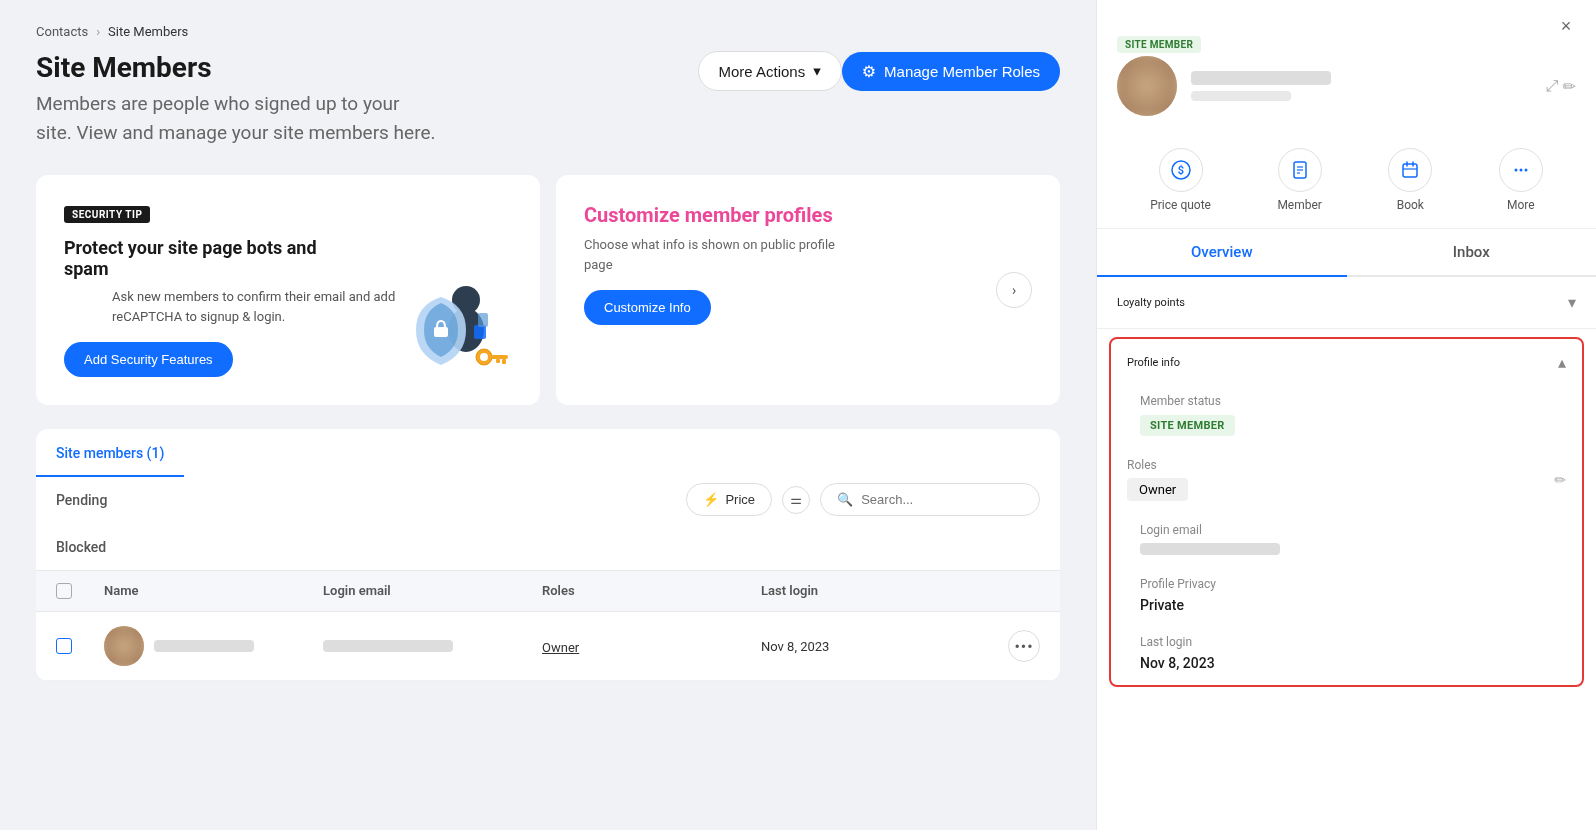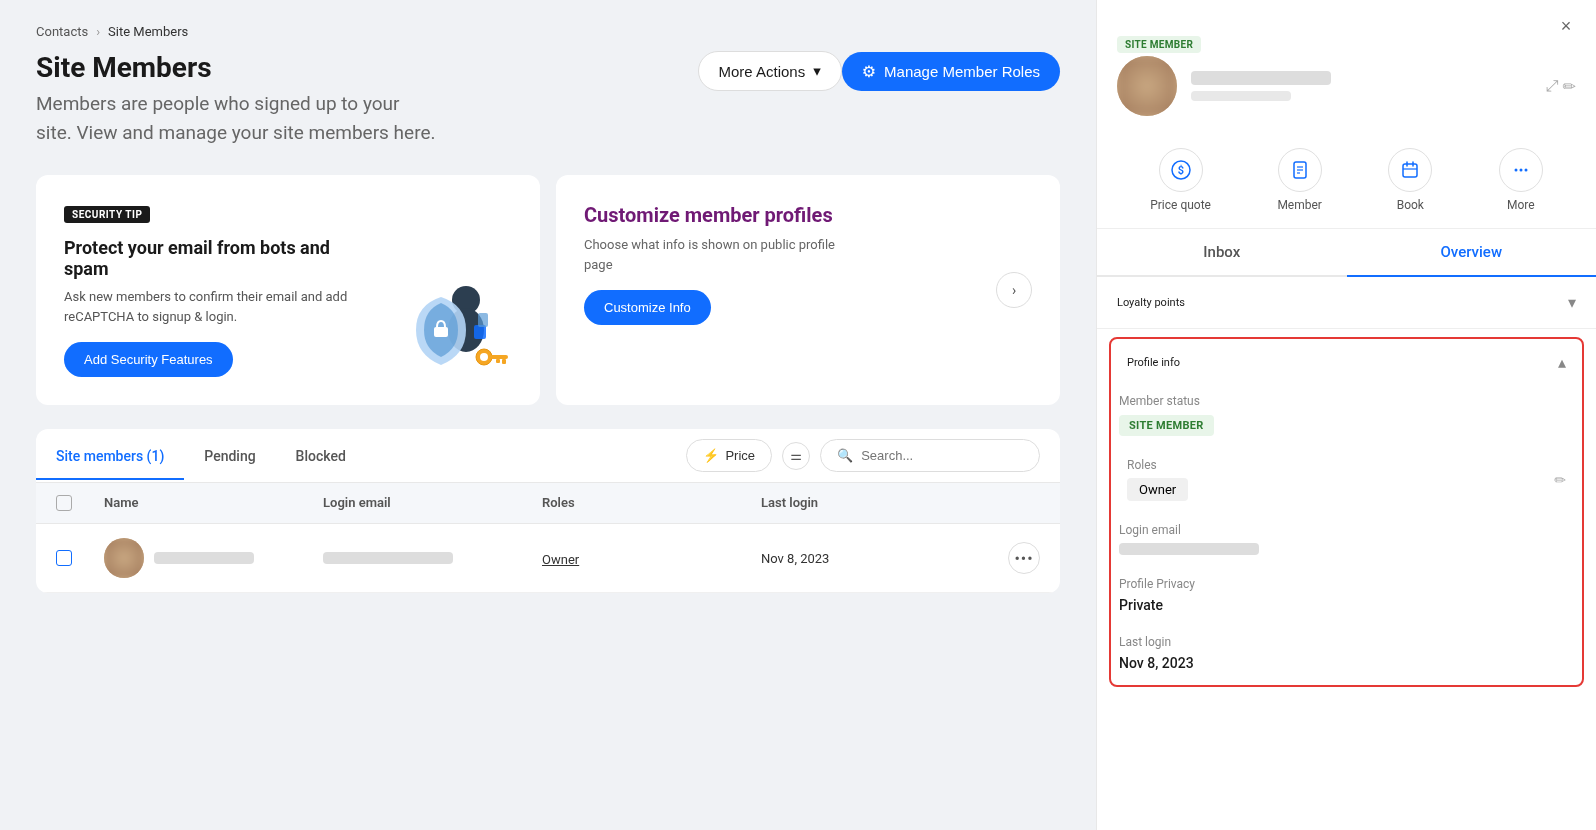--- a/index.html
+++ b/index.html
@@ -22,42 +22,42 @@
     .btn-more-actions { background: white; border: 1px solid #ddd; border-radius: 100px; padding: 10px 20px; font-size: 15px; color: #1a1a1a; cursor: pointer; display: flex; align-items: center; gap: 8px; font-weight: 500; }
     .btn-manage-roles { background: #116dff; border: none; border-radius: 100px; padding: 10px 20px; font-size: 15px; color: white; cursor: pointer; display: flex; align-items: center; gap: 8px; font-weight: 500; }
     
     
     .cards-row { display: grid; grid-template-columns: 1fr 1fr; gap: 16px; margin-bottom: 24px; }
     
     
     .security-card { background: white; border-radius: 12px; padding: 28px; position: relative; overflow: hidden; }
     .security-tip-badge { background: #1a1a1a; color: white; font-size: 10px; font-weight: 700; padding: 3px 8px; border-radius: 3px; display: inline-block; margin-bottom: 14px; letter-spacing: 0.5px; }
     .security-card h2 { font-size: 18px; font-weight: 700; color: #1a1a1a; margin-bottom: 8px; max-width: 300px; }
-    .security-card p { font-size: 13px; color: #555; line-height: 1.5; max-width: 300px; margin-bottom: 16px; }
+    .security-card p { font-size: 13px; color: #555; line-height: 1.5; max-width: 300px; margin-bottom: 16px; margin-left: 48px; }
     .btn-add-security { background: #116dff; border: none; border-radius: 100px; padding: 10px 20px; font-size: 13px; color: white; cursor: pointer; font-weight: 500; }
     .security-illustration { position: absolute; right: 24px; bottom: 0; width: 120px; height: 130px; }
     
     
     .customize-card { background: white; border-radius: 12px; padding: 28px; display: flex; align-items: flex-start; justify-content: space-between; }
-    .customize-card-content h2 { font-size: 20px; font-weight: 700; color: #701a75; margin-bottom: 8px; }
+    .customize-card-content h2 { font-size: 20px; font-weight: 700; color: #ec4899; margin-bottom: 8px; }
     .customize-card-content p { font-size: 13px; color: #666; line-height: 1.5; margin-bottom: 16px; max-width: 280px; }
     .btn-customize { background: #116dff; border: none; border-radius: 100px; padding: 10px 20px; font-size: 13px; color: white; cursor: pointer; font-weight: 500; }
     .customize-card-nav { width: 36px; height: 36px; border-radius: 50%; border: 1px solid #ddd; background: white; display: flex; align-items: center; justify-content: center; cursor: pointer; align-self: center; flex-shrink: 0; }
     
     
     .table-card { background: white; border-radius: 12px; overflow: hidden; }
     .table-tab { padding: 16px 20px 14px; font-size: 14px; cursor: pointer; color: #555; font-weight: 500; border-bottom: 2px solid transparent; margin-bottom: -1px; }
     .table-tab.active { color: #116dff; border-bottom-color: #116dff; }
     .btn-filter { background: white; border: 1px solid #ddd; border-radius: 100px; padding: 8px 16px; font-size: 13px; color: #333; cursor: pointer; display: flex; align-items: center; gap: 6px; }
     .btn-filter-icon { width: 28px; height: 28px; border: 1px solid #ddd; border-radius: 50%; background: white; display: flex; align-items: center; justify-content: center; cursor: pointer; }
     .search-box { border: 1px solid #ddd; border-radius: 100px; padding: 8px 16px; font-size: 13px; outline: none; width: 220px; display: flex; align-items: center; gap: 8px; background: white; }
     .search-input { border: none; outline: none; font-size: 13px; width: 100%; background: transparent; }
     
     .tabs-controls-row { display: flex; align-items: center; justify-content: space-between; border-bottom: 1px solid #e8e8e8; }
-    .tabs-left { display: flex; }
+    .tabs-left { display: flex; flex-direction: column; }
     .controls-right { display: flex; align-items: center; gap: 10px; padding: 10px 20px; }
     .table-header { display: grid; grid-template-columns: 48px 1fr 1fr 1fr 1fr 60px; padding: 12px 20px; background: #f5f7fa; border-bottom: 1px solid #e8e8e8; font-size: 13px; font-weight: 600; color: #555; }
     .table-row { display: grid; grid-template-columns: 48px 1fr 1fr 1fr 1fr 60px; padding: 14px 20px; border-bottom: 1px solid #f0f0f0; align-items: center; }
     .member-name-cell { display: flex; align-items: center; gap: 10px; }
     .member-avatar { width: 40px; height: 40px; border-radius: 50%; background: #c9a882; overflow: hidden; flex-shrink: 0; }
     .member-avatar-blurred { width: 100%; height: 100%; background: radial-gradient(circle, #c9a882 0%, #a0785a 100%); filter: blur(3px); }
     .blurred-text { background: #ddd; border-radius: 4px; height: 12px; display: inline-block; }
     .role-link { color: #333; text-decoration: underline; font-size: 13px; }
     .checkbox { width: 16px; height: 16px; border: 1px solid #aaa; border-radius: 3px; cursor: pointer; }
     .more-btn { width: 32px; height: 32px; border-radius: 50%; border: 1px solid #ddd; background: white; display: flex; align-items: center; justify-content: center; cursor: pointer; margin-left: auto; }
@@ -87,21 +87,21 @@
     .panel-tabs { display: flex; border-bottom: 2px solid #e8e8e8; }
     .panel-tab { flex: 1; text-align: center; padding: 14px; font-size: 15px; cursor: pointer; color: #555; font-weight: 500; }
     .panel-tab.active { color: #116dff; border-bottom: 2px solid #116dff; margin-bottom: -2px; }
     .panel-section-header { display: flex; align-items: center; justify-content: space-between; padding: 16px 20px; cursor: pointer; }
     .panel-section-title { font-size: 11px; font-weight: 400; color: #1a1a1a; }
     
     
     .member-info-section { border: 2px solid #e53935; border-radius: 8px; margin: 8px 12px; }
     .member-info-section .panel-section-header { padding: 14px 16px; }
     
-    .info-field { padding: 8px 8px 14px; }
+    .info-field { padding: 8px 29px 14px; }
     .info-label { font-size: 12px; color: #888; margin-bottom: 6px; }
     .info-value { font-size: 14px; color: #1a1a1a; font-weight: 500; }
     .status-badge-green { background: #e8f5e9; color: #2e7d32; font-size: 11px; font-weight: 700; padding: 4px 10px; border-radius: 4px; display: inline-block; letter-spacing: 0.3px; }
     .roles-field { display: flex; align-items: center; justify-content: space-between; padding: 8px 16px 14px; }
     .roles-left .info-label { font-size: 12px; color: #888; margin-bottom: 6px; }
     .role-tag { background: #f0f0f0; border-radius: 4px; padding: 4px 12px; font-size: 13px; display: inline-block; }
     .edit-icon { color: #aaa; cursor: pointer; font-size: 14px; }
     .email-blurred { background: #ddd; height: 12px; width: 140px; border-radius: 4px; }
     
     
@@ -136,21 +136,21 @@
         <span style="font-size:16px;">⚙</span>
         <span>Manage Member Roles</span>
       </button>
     </div>
   </div>
 
   <div class="cards-row">
 
     <div class="security-card">
       <div class="security-tip-badge">SECURITY TIP</div>
-      <h2>Protect your email from bots and spam</h2>
+      <h2>Protect your site page bots and spam</h2>
       <p>Ask new members to confirm their email and add reCAPTCHA to signup &amp; login.</p>
       <button class="btn-add-security">Add Security Features</button>
       
       <div class="security-illustration">
         <svg viewBox="0 0 120 130" xmlns="http://www.w3.org/2000/svg" class="security-svg">
 
           <circle cx="70" cy="25" r="14" fill="#2c3e50"></circle>
           <ellipse cx="70" cy="55" rx="18" ry="22" fill="#2c3e50"></ellipse>
 
           <path d="M20 55 Q20 30 45 22 Q70 30 70 55 Q70 80 45 90 Q20 80 20 55Z" fill="#b3d4f5" opacity="0.9"></path>
@@ -304,22 +304,22 @@
           <circle cx="5" cy="10" r="1.5" fill="#116dff"></circle>
           <circle cx="10" cy="10" r="1.5" fill="#116dff"></circle>
           <circle cx="15" cy="10" r="1.5" fill="#116dff"></circle>
         </svg>
       </div>
       <span class="quick-action-label">More</span>
     </div>
   </div>
 
   <div class="panel-tabs">
+    <div class="panel-tab active">Overview</div>
     <div class="panel-tab">Inbox</div>
-    <div class="panel-tab active">Overview</div>
   </div>
 
   <div class="loyalty-section">
     <div class="loyalty-header">
       <span class="panel-section-title">Loyalty points</span>
       <span style="color:#888; font-size:16px;">▾</span>
     </div>
   </div>
 
   <div class="member-info-section">

